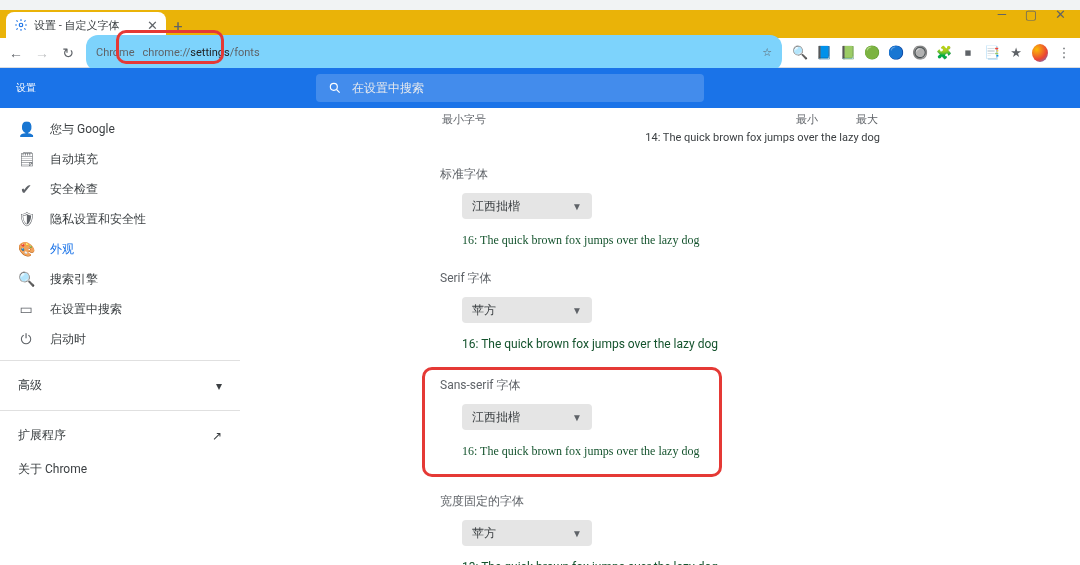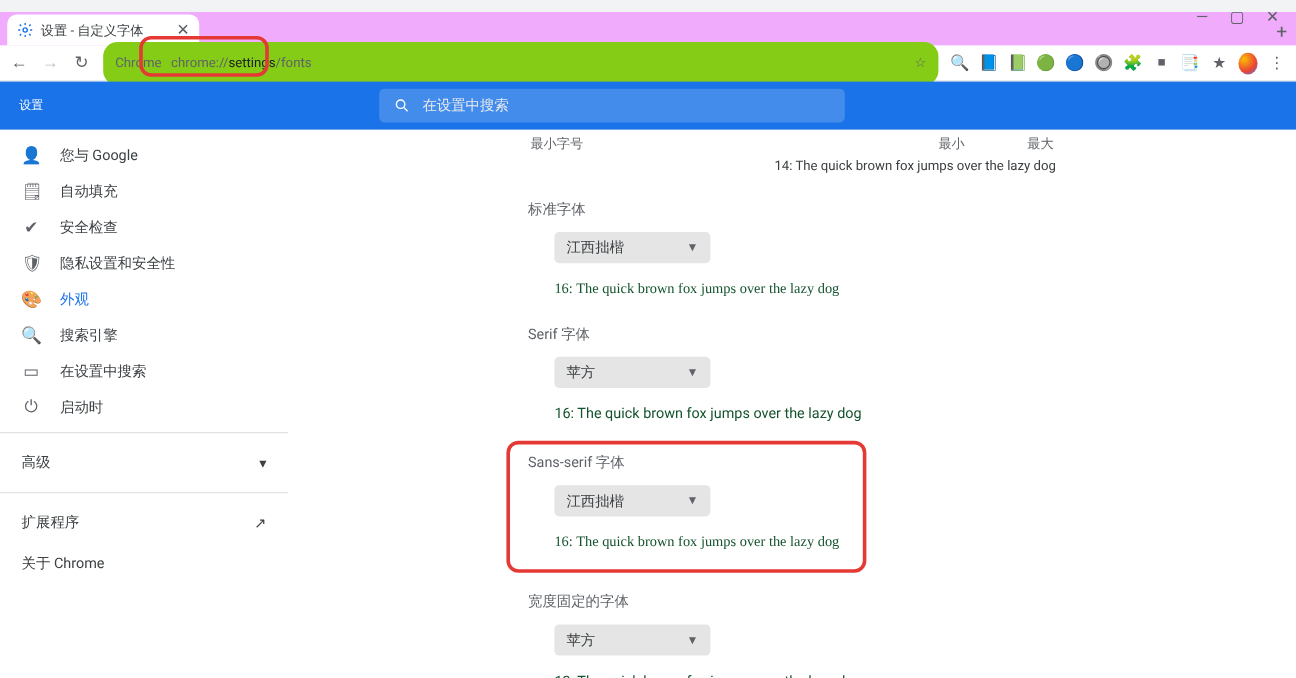--- a/index.html
+++ b/index.html
@@ -26,25 +26,24 @@
     display: flex;
     gap: 18px;
     padding: 0 14px;
     height: 28px;
     align-items: center;
     color: #5f6368;
     font-size: 13px;
   }
   .tabstrip {
     height: 28px;
-    background: #f0abfc;
+    background: #eab308;
     display: flex;
     align-items: flex-end;
     padding-left: 6px;
-    justify-content: space-between;
   }
   .tab {
     background: #fff;
     height: 26px;
     min-width: 160px;
     border-radius: 8px 8px 0 0;
     display: flex;
     align-items: center;
     padding: 0 8px;
     font-size: 11px;
@@ -73,21 +72,21 @@
     align-items: center;
     padding: 0 8px;
     gap: 10px;
     color:#5f6368;
     position: relative;
   }
   .nav-icon { width:16px; text-align:center; font-size:14px; }
   .omnibox {
     flex: 1;
     height: 36px;
-    background: #84cc16;
+    background: #7dd3fc;
     border-radius: 12px;
     display:flex;
     align-items:center;
     padding: 0 10px;
     gap: 6px;
     font-size: 11px;
     color:#5f6368;
   }
   .omnibox .url { color:#202124; }
   .omnibox .origin-dim { color:#5f6368; }
@@ -339,21 +338,21 @@
       <div class="sb-item" style="padding-left:18px">
         <span>关于 Chrome</span>
       </div>
     </div>
 
     <div class="content">
       <div class="panel">
 
         <div class="row-label">
           <span>最小字号</span>
-          <span style="display:flex; gap:52px;">
+          <span style="display:flex; gap:38px;">
             <span>最小</span>
             <span>最大</span>
           </span>
         </div>
         <div class="sample-row">14: The quick brown fox jumps over the lazy dog</div>
 
         <div class="section-label">标准字体</div>
         <div class="select">
           <span>江西拙楷</span>
           <span class="arr">▼</span>

